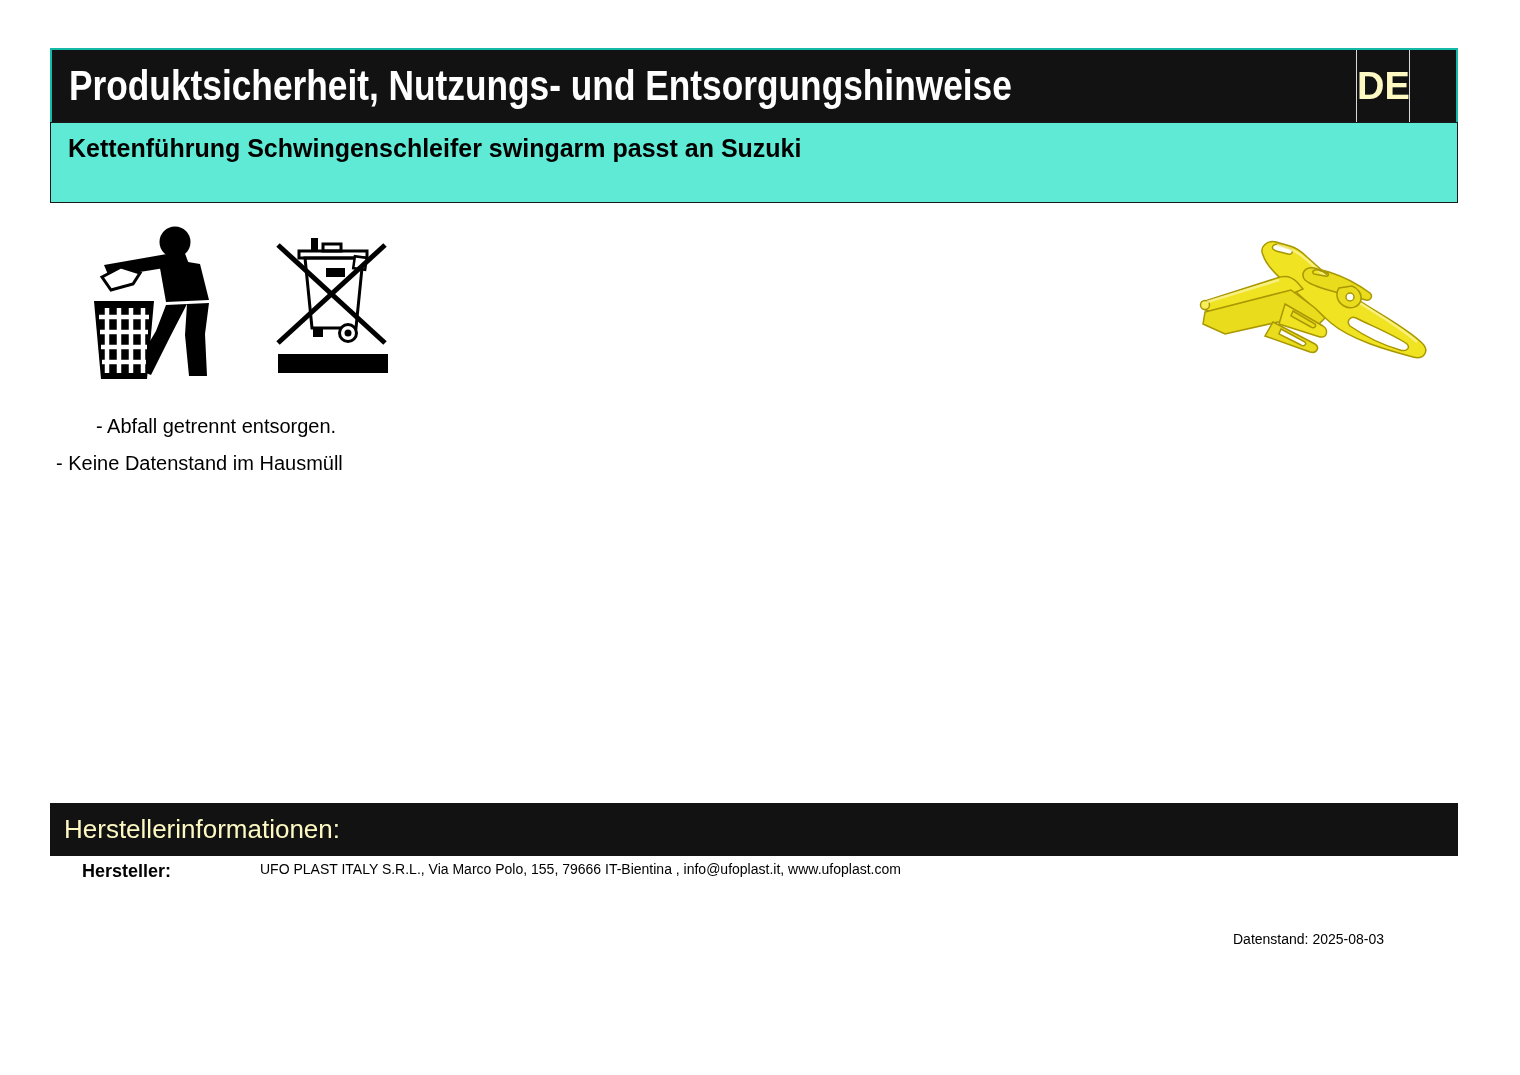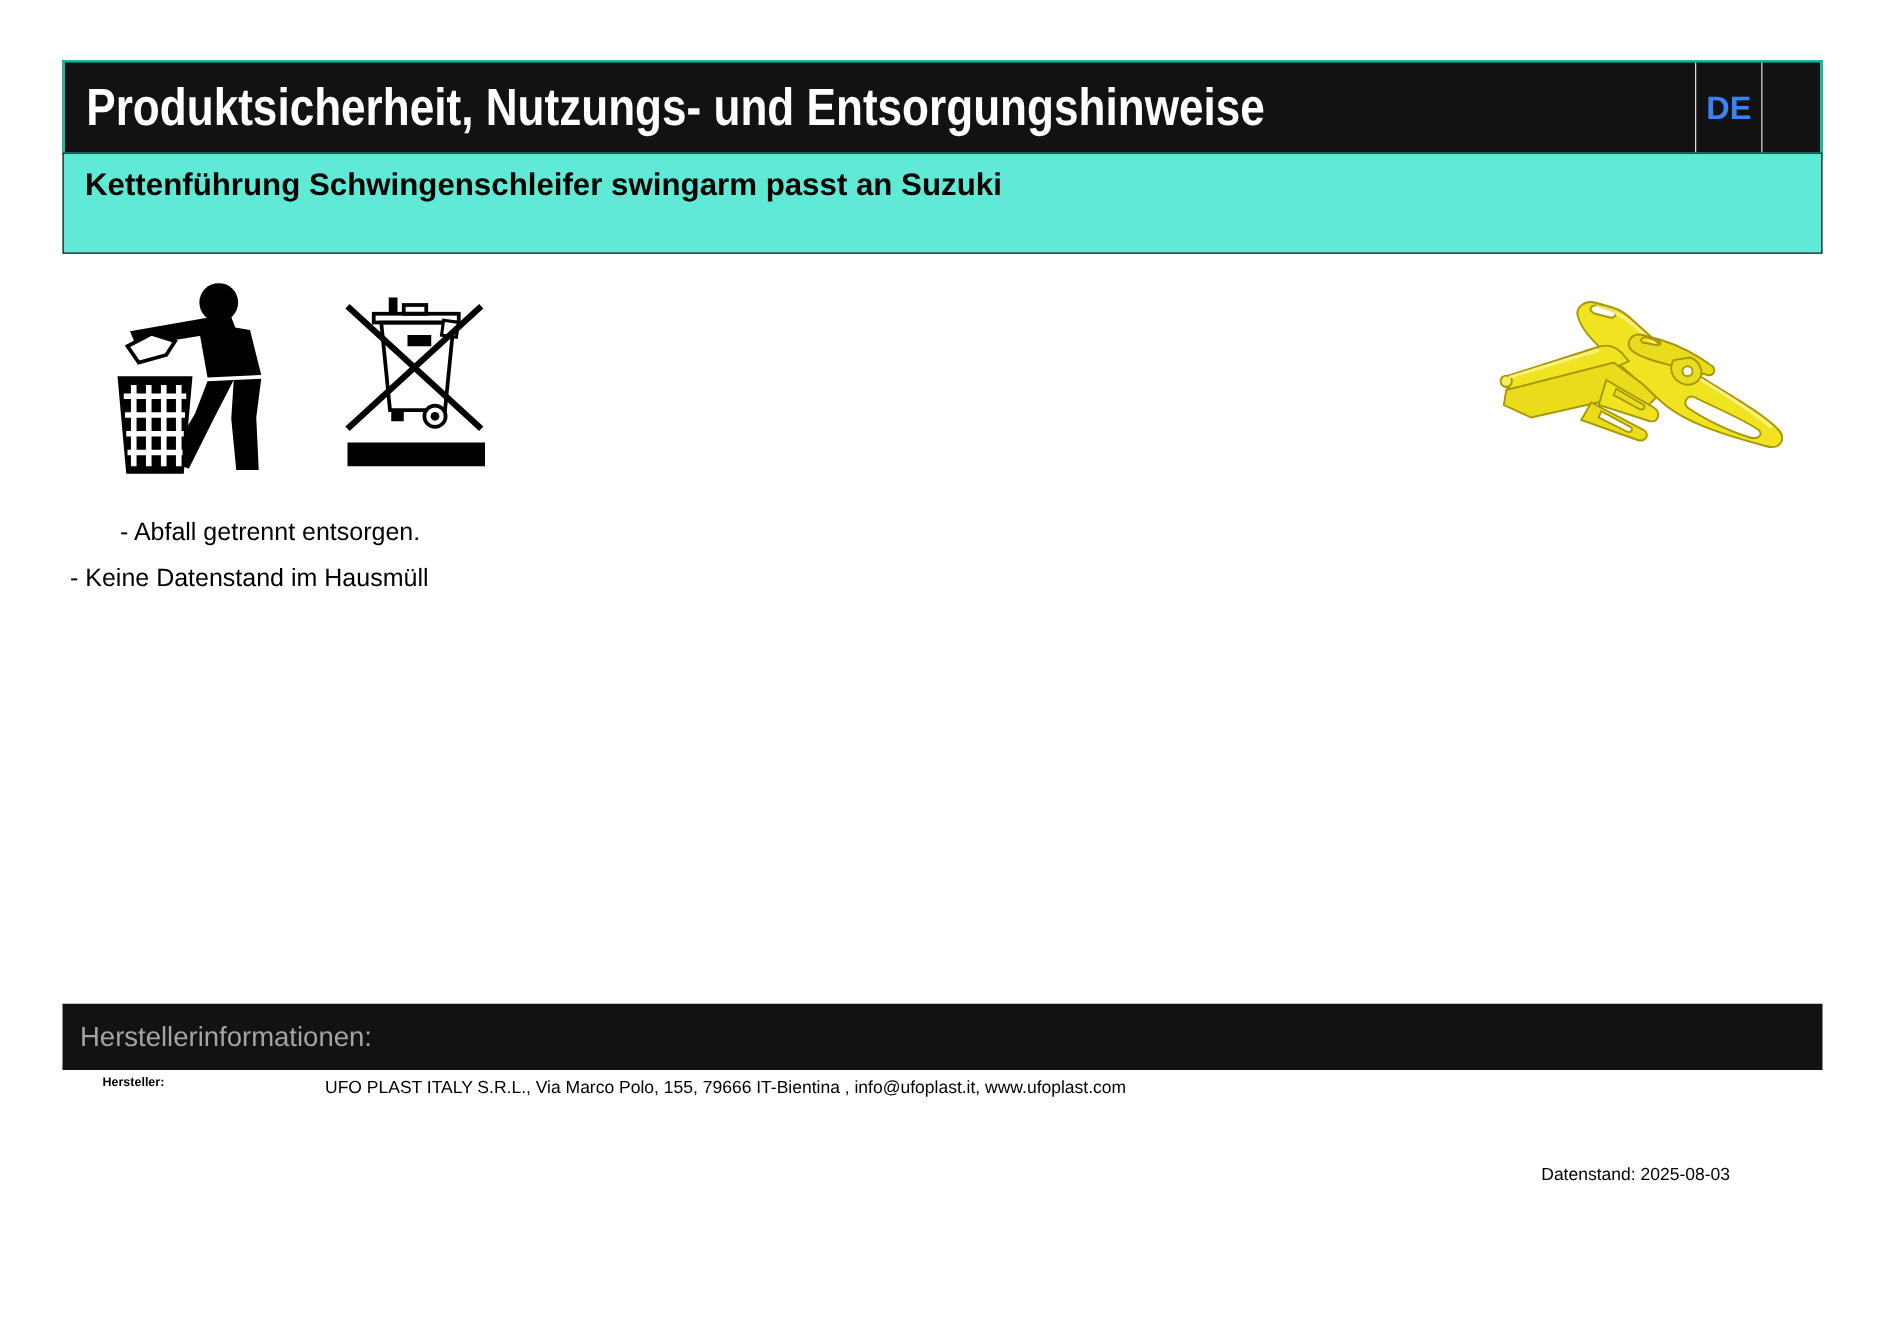--- a/index.html
+++ b/index.html
@@ -21,21 +21,21 @@
     box-sizing:border-box;
   }
   .header-title{
     position:absolute;left:17px;top:0;height:72px;line-height:72px;
     color:#fff;font-size:42px;font-weight:bold;white-space:nowrap;
     transform:scaleX(0.84);transform-origin:left center;
   }
   .lang-badge{
     position:absolute;left:1304px;top:0;width:52px;height:72px;
     border-left:1px solid #d9d9d9;border-right:1px solid #d9d9d9;
-    color:#3b82f6;font-size:26px;font-weight:bold;
+    color:#fef9c3;font-size:38px;font-weight:bold;
     text-align:center;line-height:72px;
   }
 
   
   .subheader{
     left:50px;top:122px;width:1408px;height:81px;
     background:#5eead4;
     border:1px solid #1a1a1a;
     box-sizing:border-box;
   }
@@ -54,23 +54,23 @@
   .note-1{top:414px;margin-left:40px;}
   .note-2{top:451px;}
 
   
   .mfr-bar{
     left:50px;top:803px;width:1408px;height:53px;
     background:#121212;
   }
   .mfr-bar-title{
     position:absolute;left:14px;top:0;height:53px;line-height:53px;
-    color:#a3a3a3;font-size:22px;white-space:nowrap;
+    color:#fef9c3;font-size:26px;white-space:nowrap;
   }
-  .mfr-label{left:82px;top:861px;font-size:10px;font-weight:bold;white-space:nowrap;}
+  .mfr-label{left:82px;top:861px;font-size:18px;font-weight:bold;white-space:nowrap;}
   .mfr-value{left:260px;top:861px;font-size:14px;white-space:nowrap;}
 
   
   .data-status{left:1233px;top:931px;font-size:14px;white-space:nowrap;}
 </style>
 </head>
 <body>
 
 <div class="abs header-bar">
   <div class="header-title">Produktsicherheit, Nutzungs- und Entsorgungshinweise</div>

